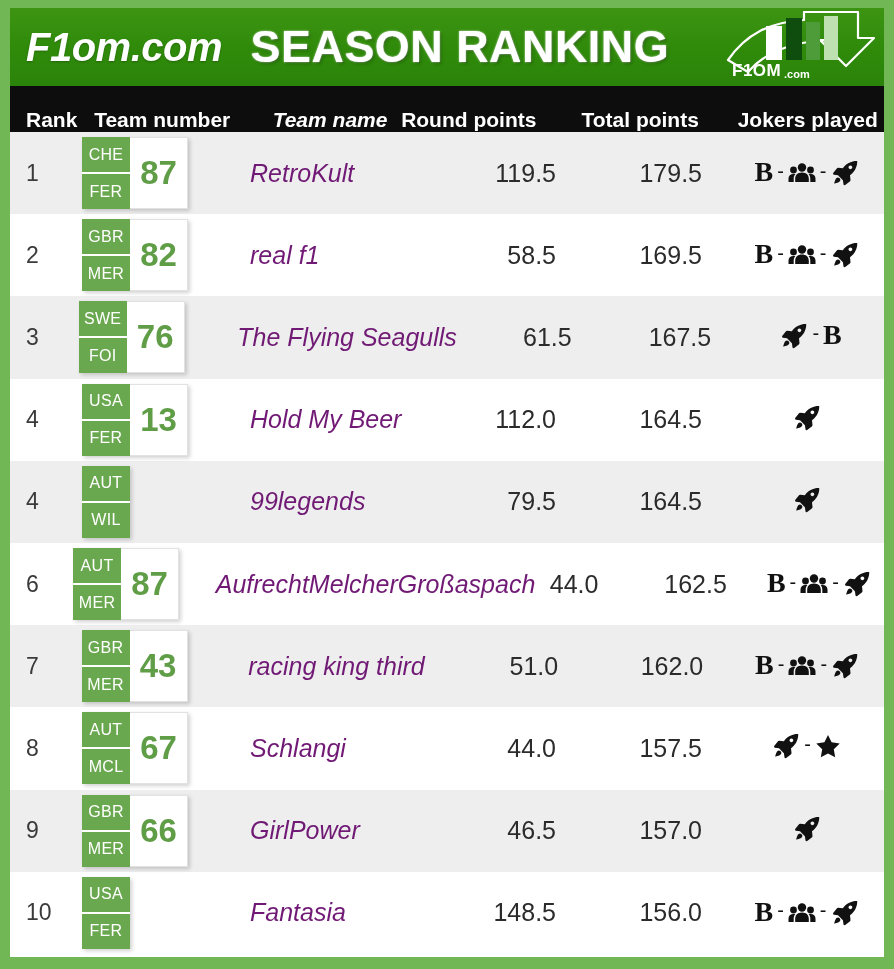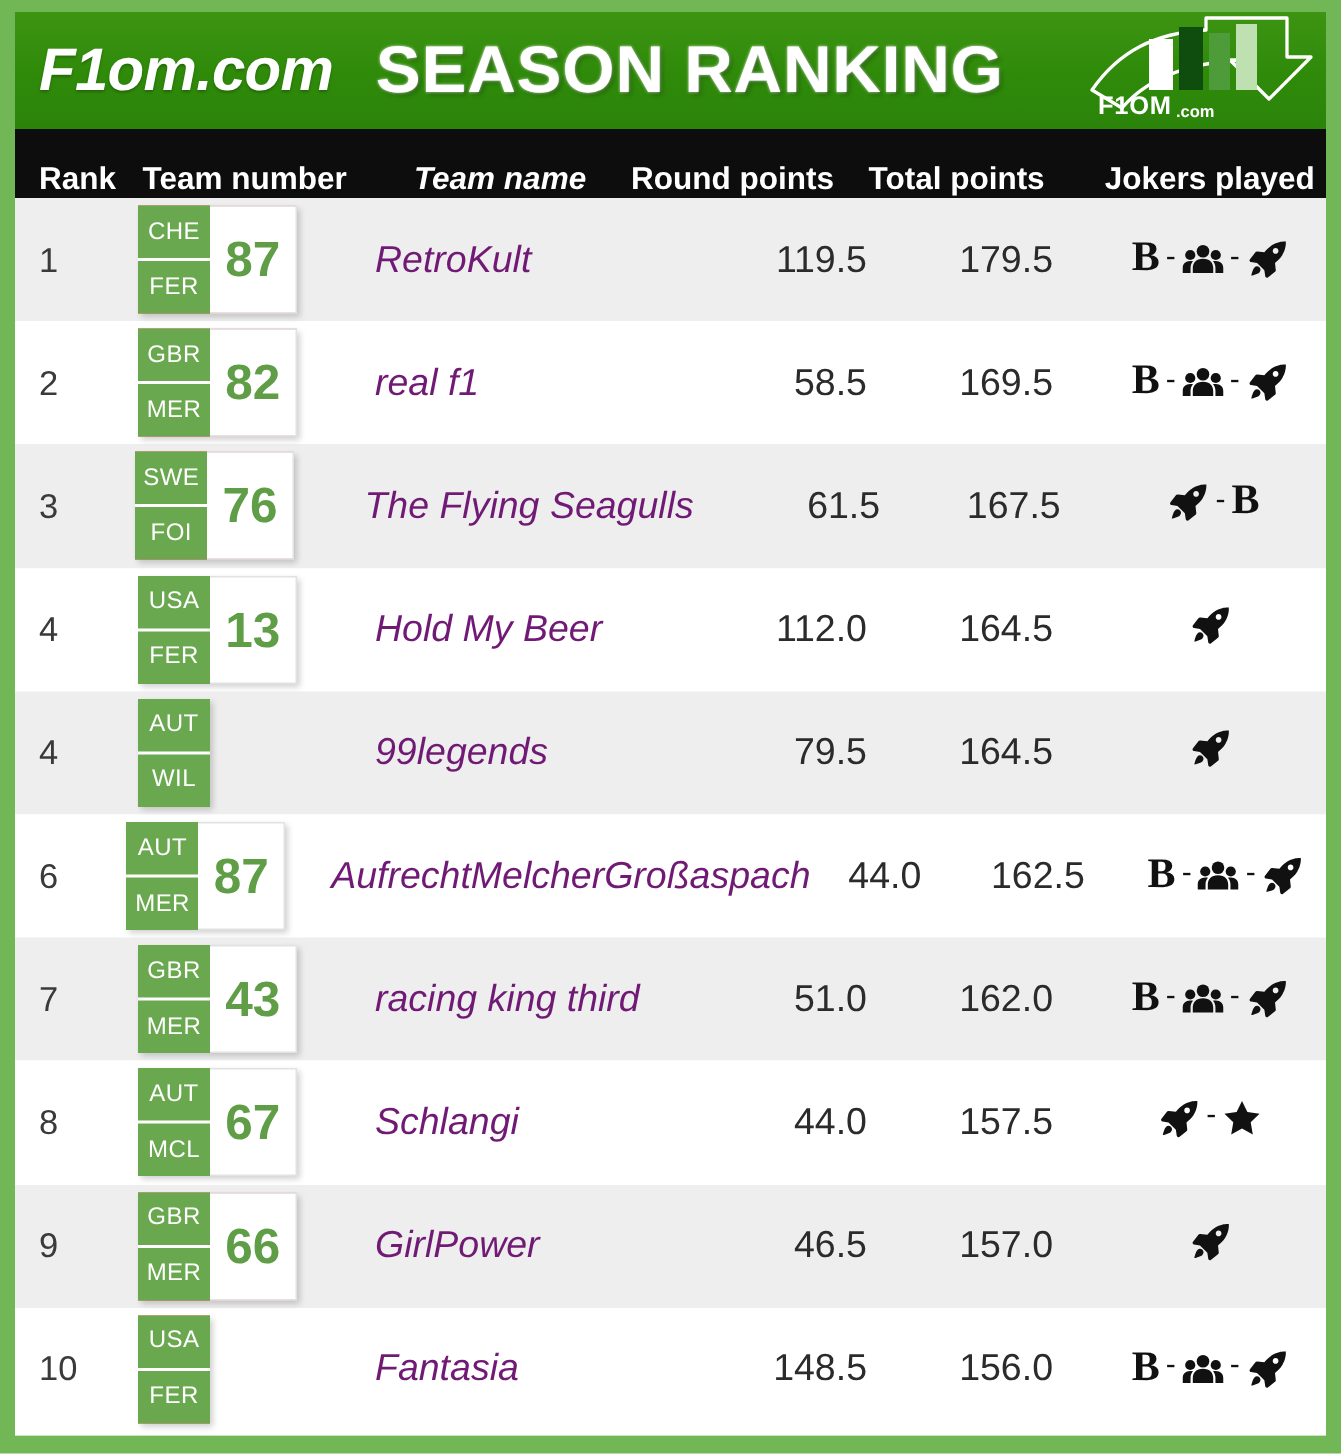--- a/index.html
+++ b/index.html
@@ -108,21 +108,21 @@
     flex: 0 0 auto;
   }
   .row.odd  { background: #eeeeee; }
   .row.even { background: #ffffff; }
 
   
   .c-rank   { width: 72px;  padding-left: 16px; box-sizing: border-box; }
   .c-badge  { width: 158px; box-sizing: border-box; display:flex; align-items:center; }
   .c-name   { flex: 1 1 auto; min-width: 0; padding-left: 10px; box-sizing: border-box; font-style: italic; }
   .c-round  { width: 150px; text-align: right; padding-right: 14px; box-sizing: border-box; }
-  .c-total  { width: 124px; text-align: right; padding-right: 14px; box-sizing: border-box; }
+  .c-total  { width: 124px; text-align: right; padding-right: 14px; box-sizing: border-box; margin-left: 22px; }
   .c-joker  { width: 155px; text-align: center; box-sizing: border-box; margin-left: 13px; }
 
   
   .thead .c-rank  { padding-left: 16px; }
   .thead .c-badge { display:block;margin-top:44px; }
   .thead .c-name  { padding-left: 10px; }
   .thead .c-round { text-align: right; padding-right: 10px;}
   .thead .c-total { text-align: right; padding-right: 8px; }
   .thead .c-joker { text-align: center; }
 
@@ -140,22 +140,21 @@
   .pts {
     color: #2b2b2b;
     font-size: 25px;
   }
 
   
   .badge {
     display: flex;
     height: 72px;
     box-shadow: 2px 2px 4px rgba(0,0,0,.18);
-    background: #ef4444;
-    margin-left: 10px;
+    background: #a16207;
   }
   .badge-codes {
     width: 48px;
     background: #6aa84f;
     display: flex;
     flex-direction: column;
     box-sizing: border-box;
   }
   .badge-code {
     flex: 1 1 50%;

